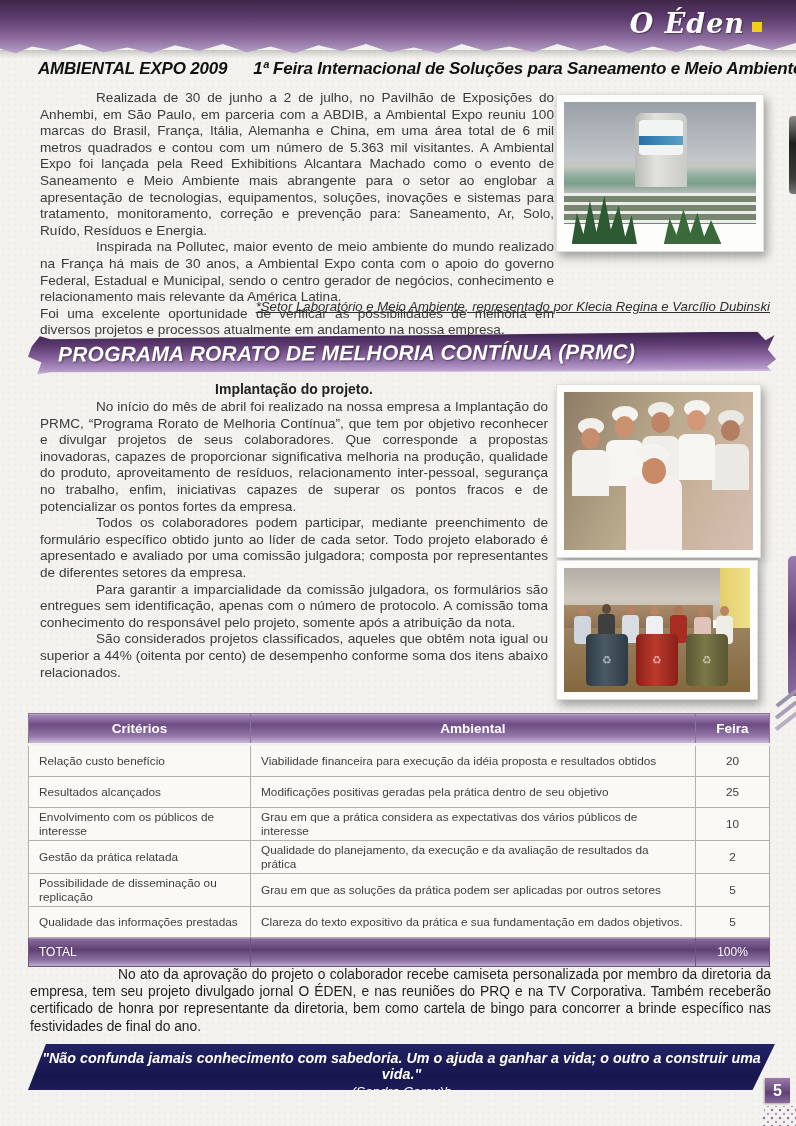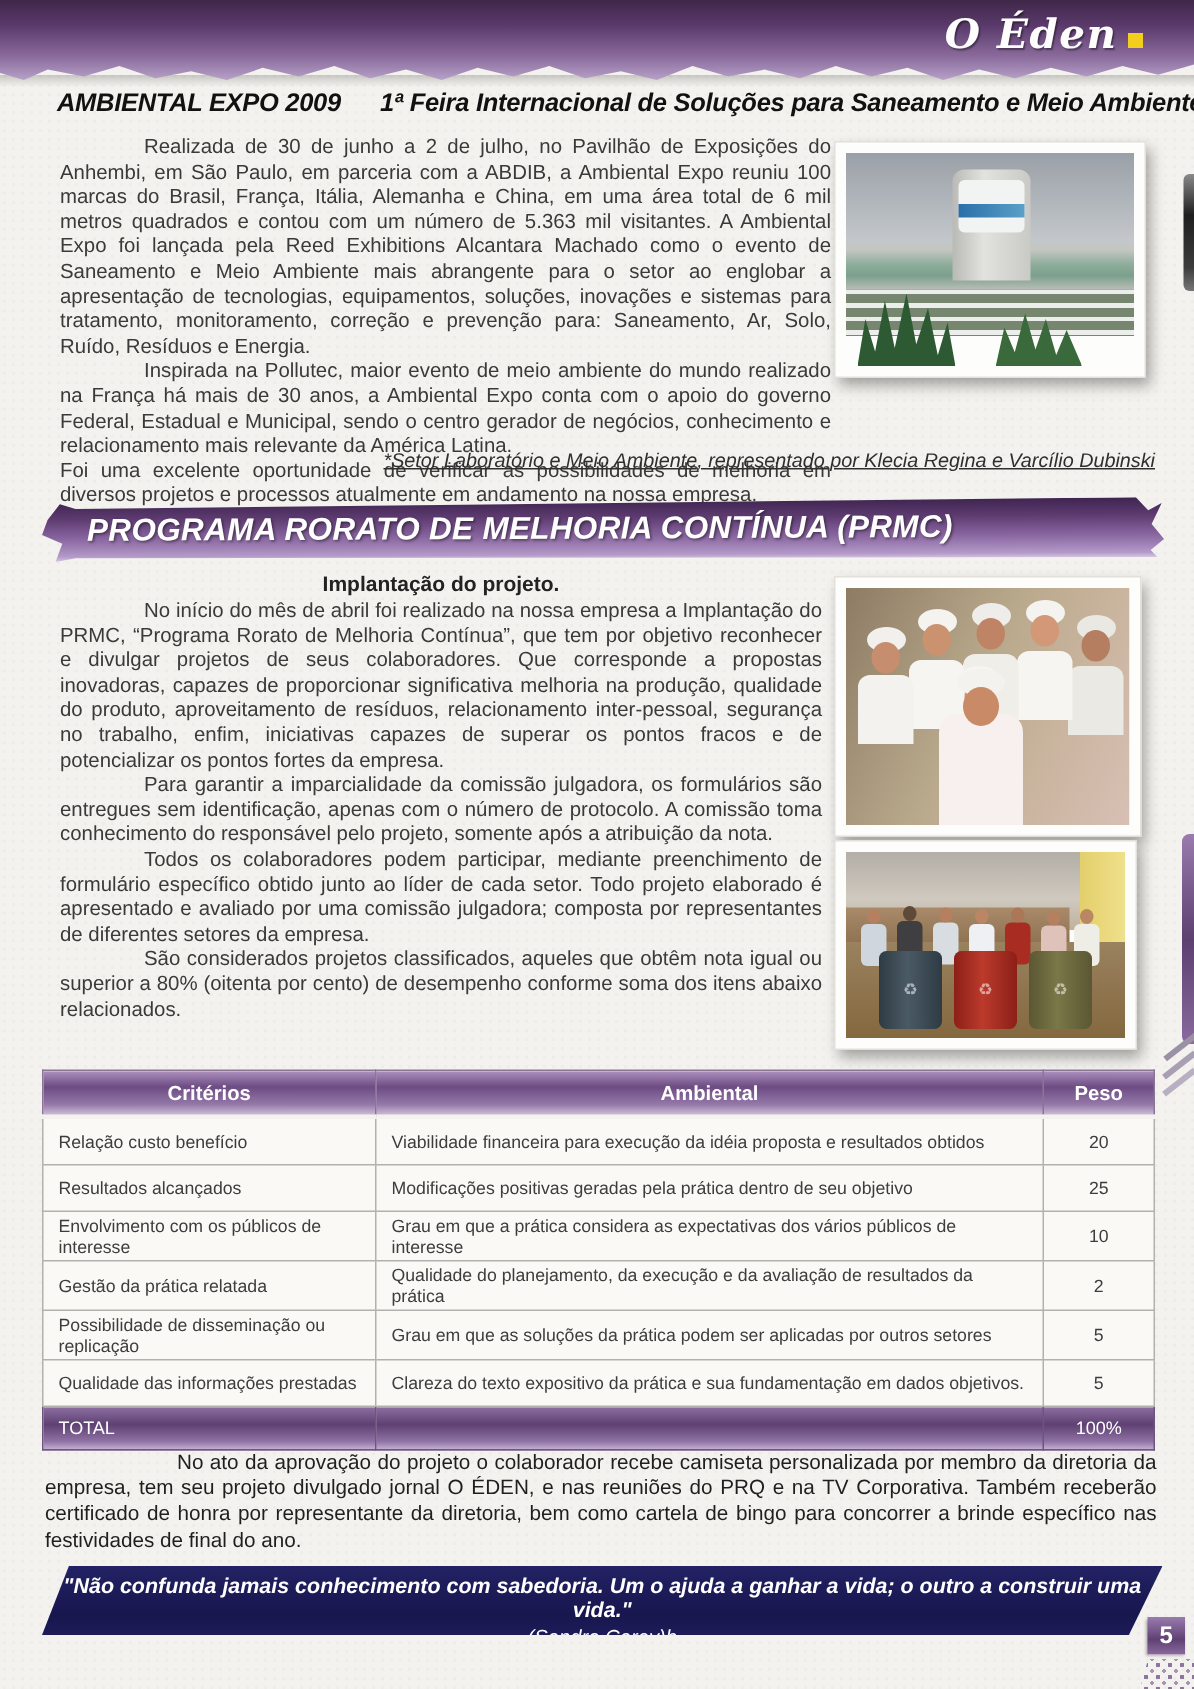--- a/index.html
+++ b/index.html
@@ -195,23 +195,23 @@
     </div>
   </div>
 
   <div class="prmc-banner">
     <span class="prmc-banner-text">PROGRAMA RORATO DE MELHORIA CONTÍNUA (PRMC)</span>
   </div>
 
   <div class="prmc-heading">Implantação do projeto.</div>
   <div class="prmc-body">
     <p>No início do mês de abril foi realizado na nossa empresa a Implantação do PRMC,  “Programa Rorato de Melhoria Contínua”, que tem por objetivo reconhecer e divulgar projetos de seus colaboradores. Que corresponde a propostas inovadoras, capazes de proporcionar significativa melhoria na produção, qualidade do produto, aproveitamento de resíduos, relacionamento inter-pessoal, segurança no trabalho, enfim, iniciativas capazes de superar os pontos fracos e de potencializar os pontos fortes da empresa.</p>
+    <p>Todos os colaboradores podem participar, mediante preenchimento de formulário específico obtido junto ao líder de cada setor. Todo projeto elaborado é apresentado e avaliado por uma comissão julgadora; composta por representantes de diferentes setores da empresa.</p>
     <p>Para garantir a imparcialidade da comissão julgadora, os formulários são entregues sem identificação, apenas com o número de protocolo. A comissão toma conhecimento do responsável pelo projeto, somente após a atribuição da nota.</p>
-    <p>Todos os colaboradores podem participar, mediante preenchimento de formulário específico obtido junto ao líder de cada setor. Todo projeto elaborado é apresentado e avaliado por uma comissão julgadora; composta por representantes de diferentes setores da empresa.</p>
-    <p>São considerados projetos classificados, aqueles que obtêm nota igual ou superior a 80% (oitenta por cento) de desempenho conforme soma dos itens abaixo relacionados.</p>
+    <p>São considerados projetos classificados, aqueles que obtêm nota igual ou superior a 44% (oitenta por cento) de desempenho conforme soma dos itens abaixo relacionados.</p>
   </div>
 
   <div class="photo photo-workers">
     <div class="scene">
       <div class="wk-bg"></div>
       <div class="wk-bodies"></div>
       <div class="wk-caps"></div>
       <div class="wk-faces"></div>
       <div class="wk-front"></div>
       <div class="wk-front-cap"></div>
@@ -240,21 +240,21 @@
   <table class="criteria">
     <colgroup>
         <col class="c1">
         <col class="c2">
         <col class="c3">
       </colgroup>
     <thead>
       <tr>
         <th>Critérios</th>
         <th>Ambiental</th>
-        <th>Peso</th>
+        <th>Feira</th>
       </tr>
     </thead>
     <tbody>
       <tr>
         <td>Relação custo benefício</td>
         <td>Viabilidade financeira para execução da idéia proposta e resultados obtidos</td>
         <td class="weight">20</td>
       </tr>
       <tr>
         <td>Resultados alcançados</td>

